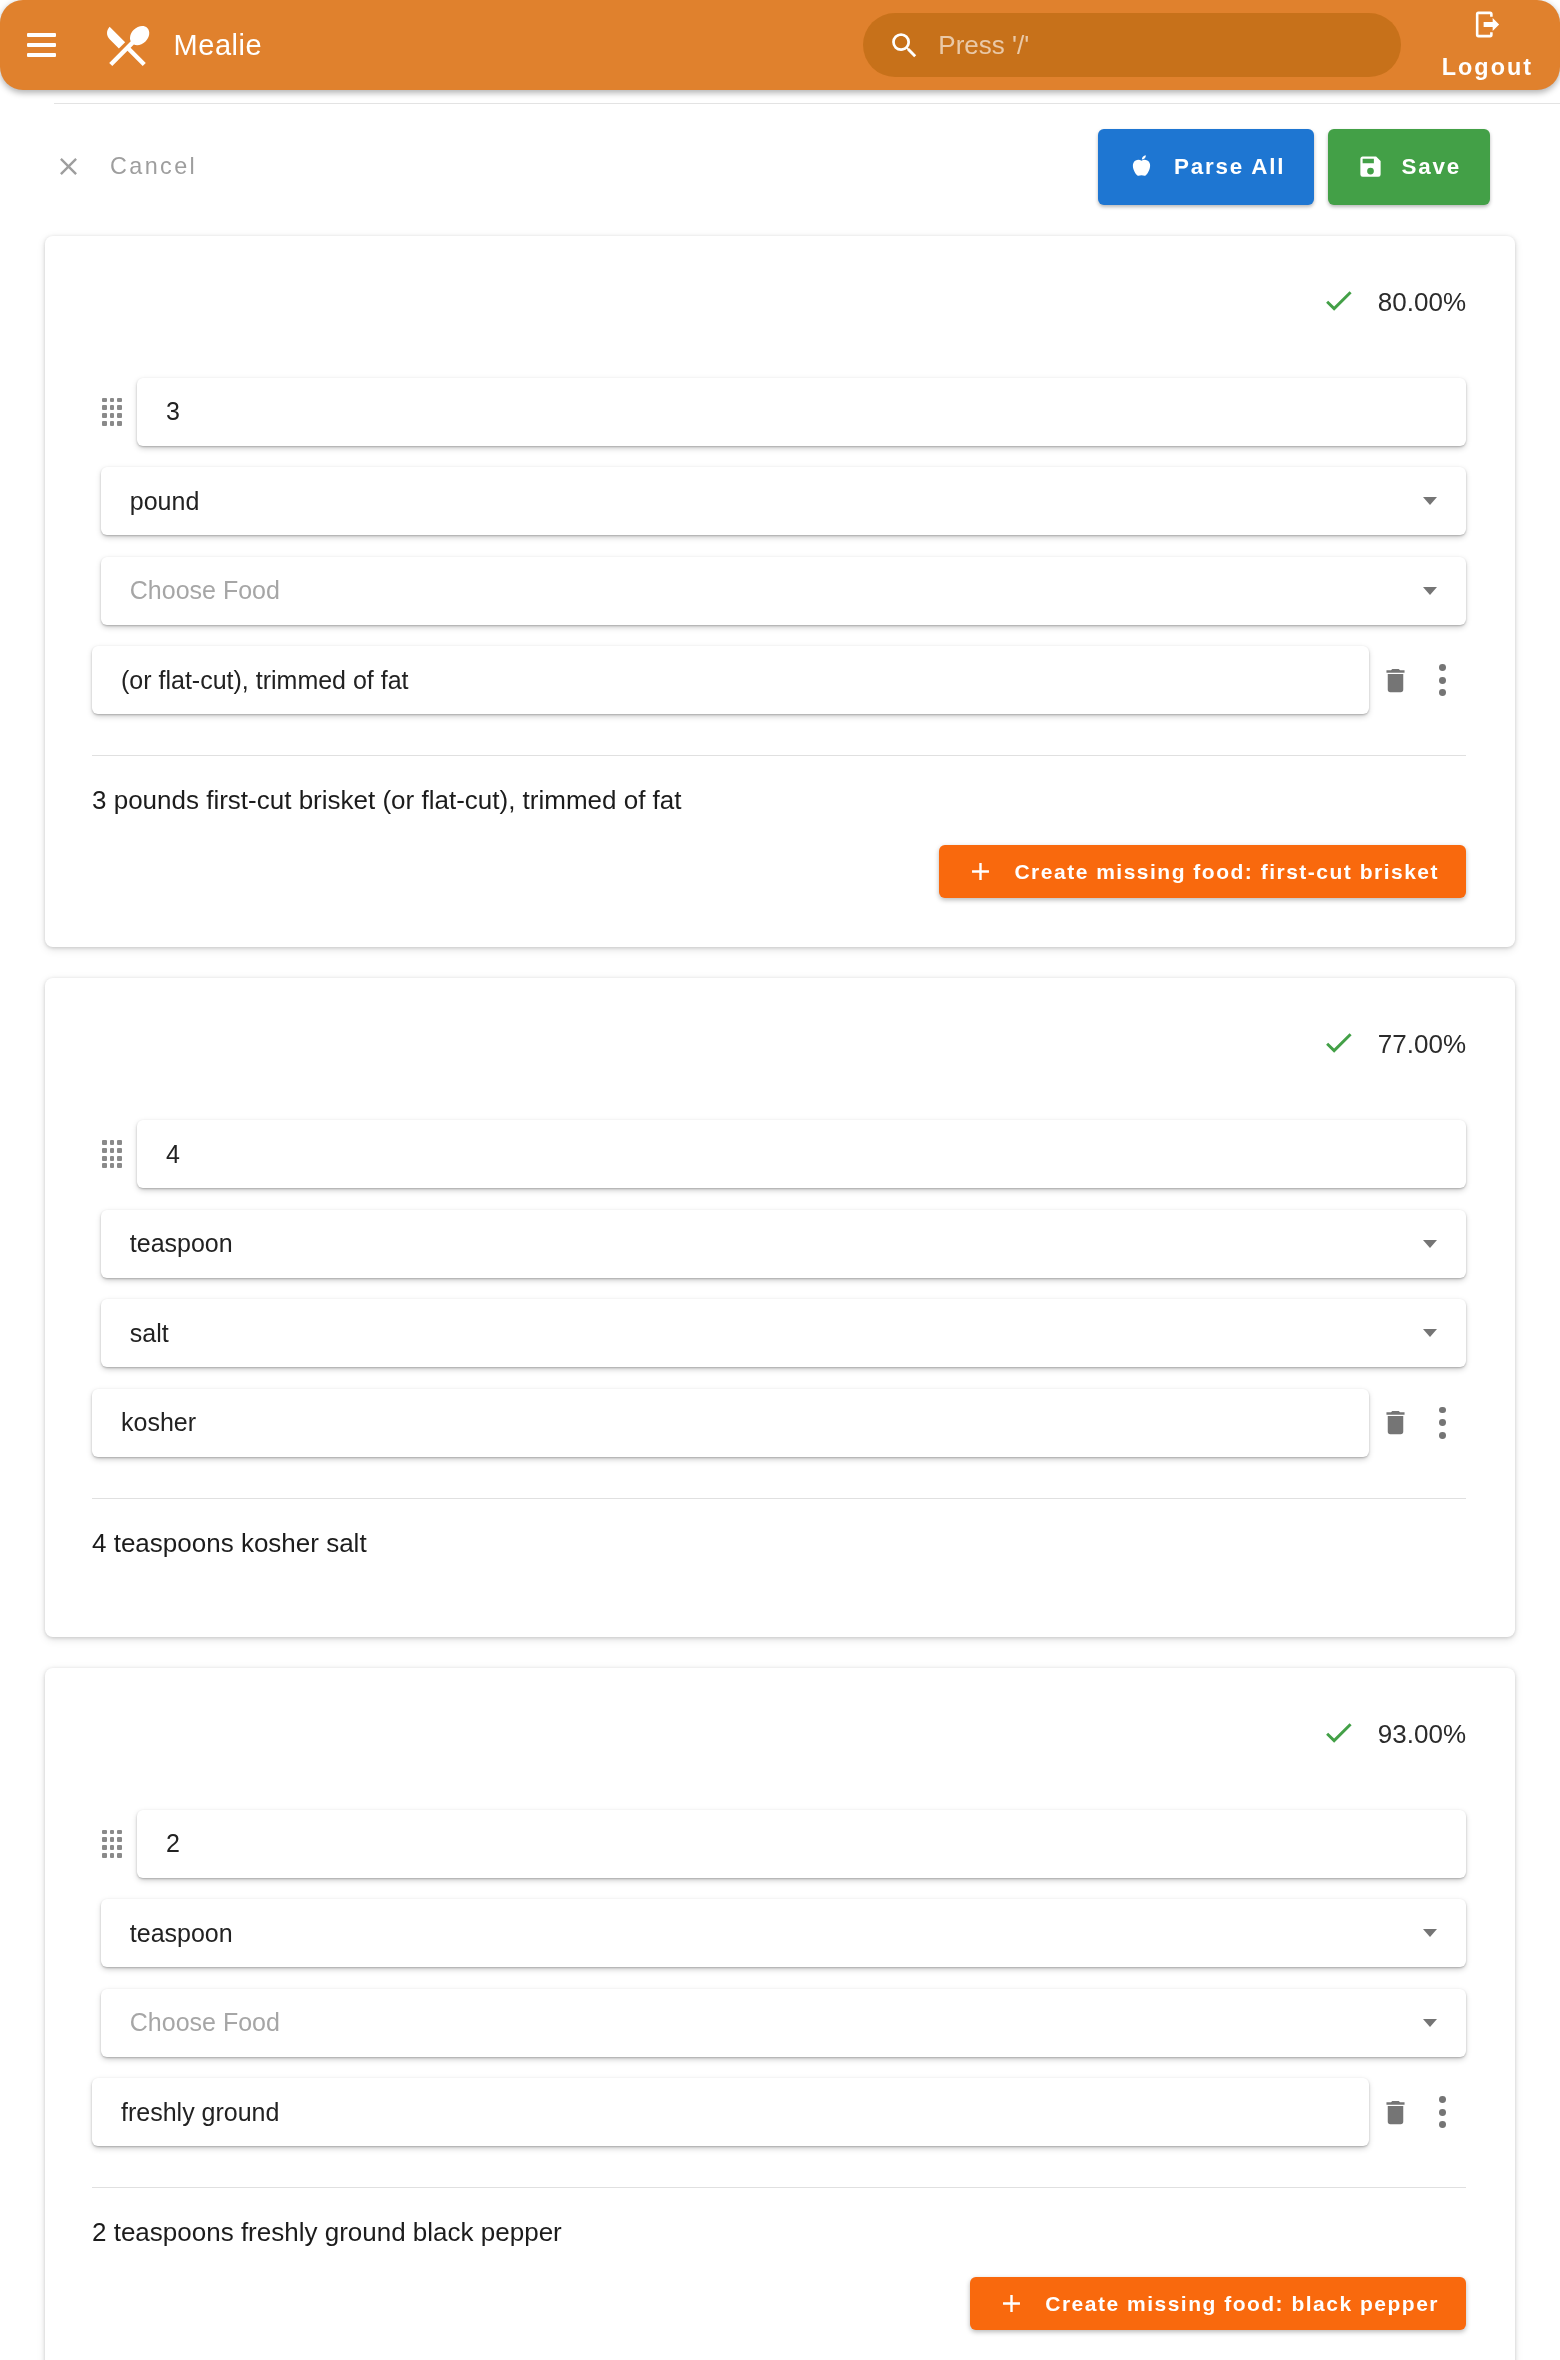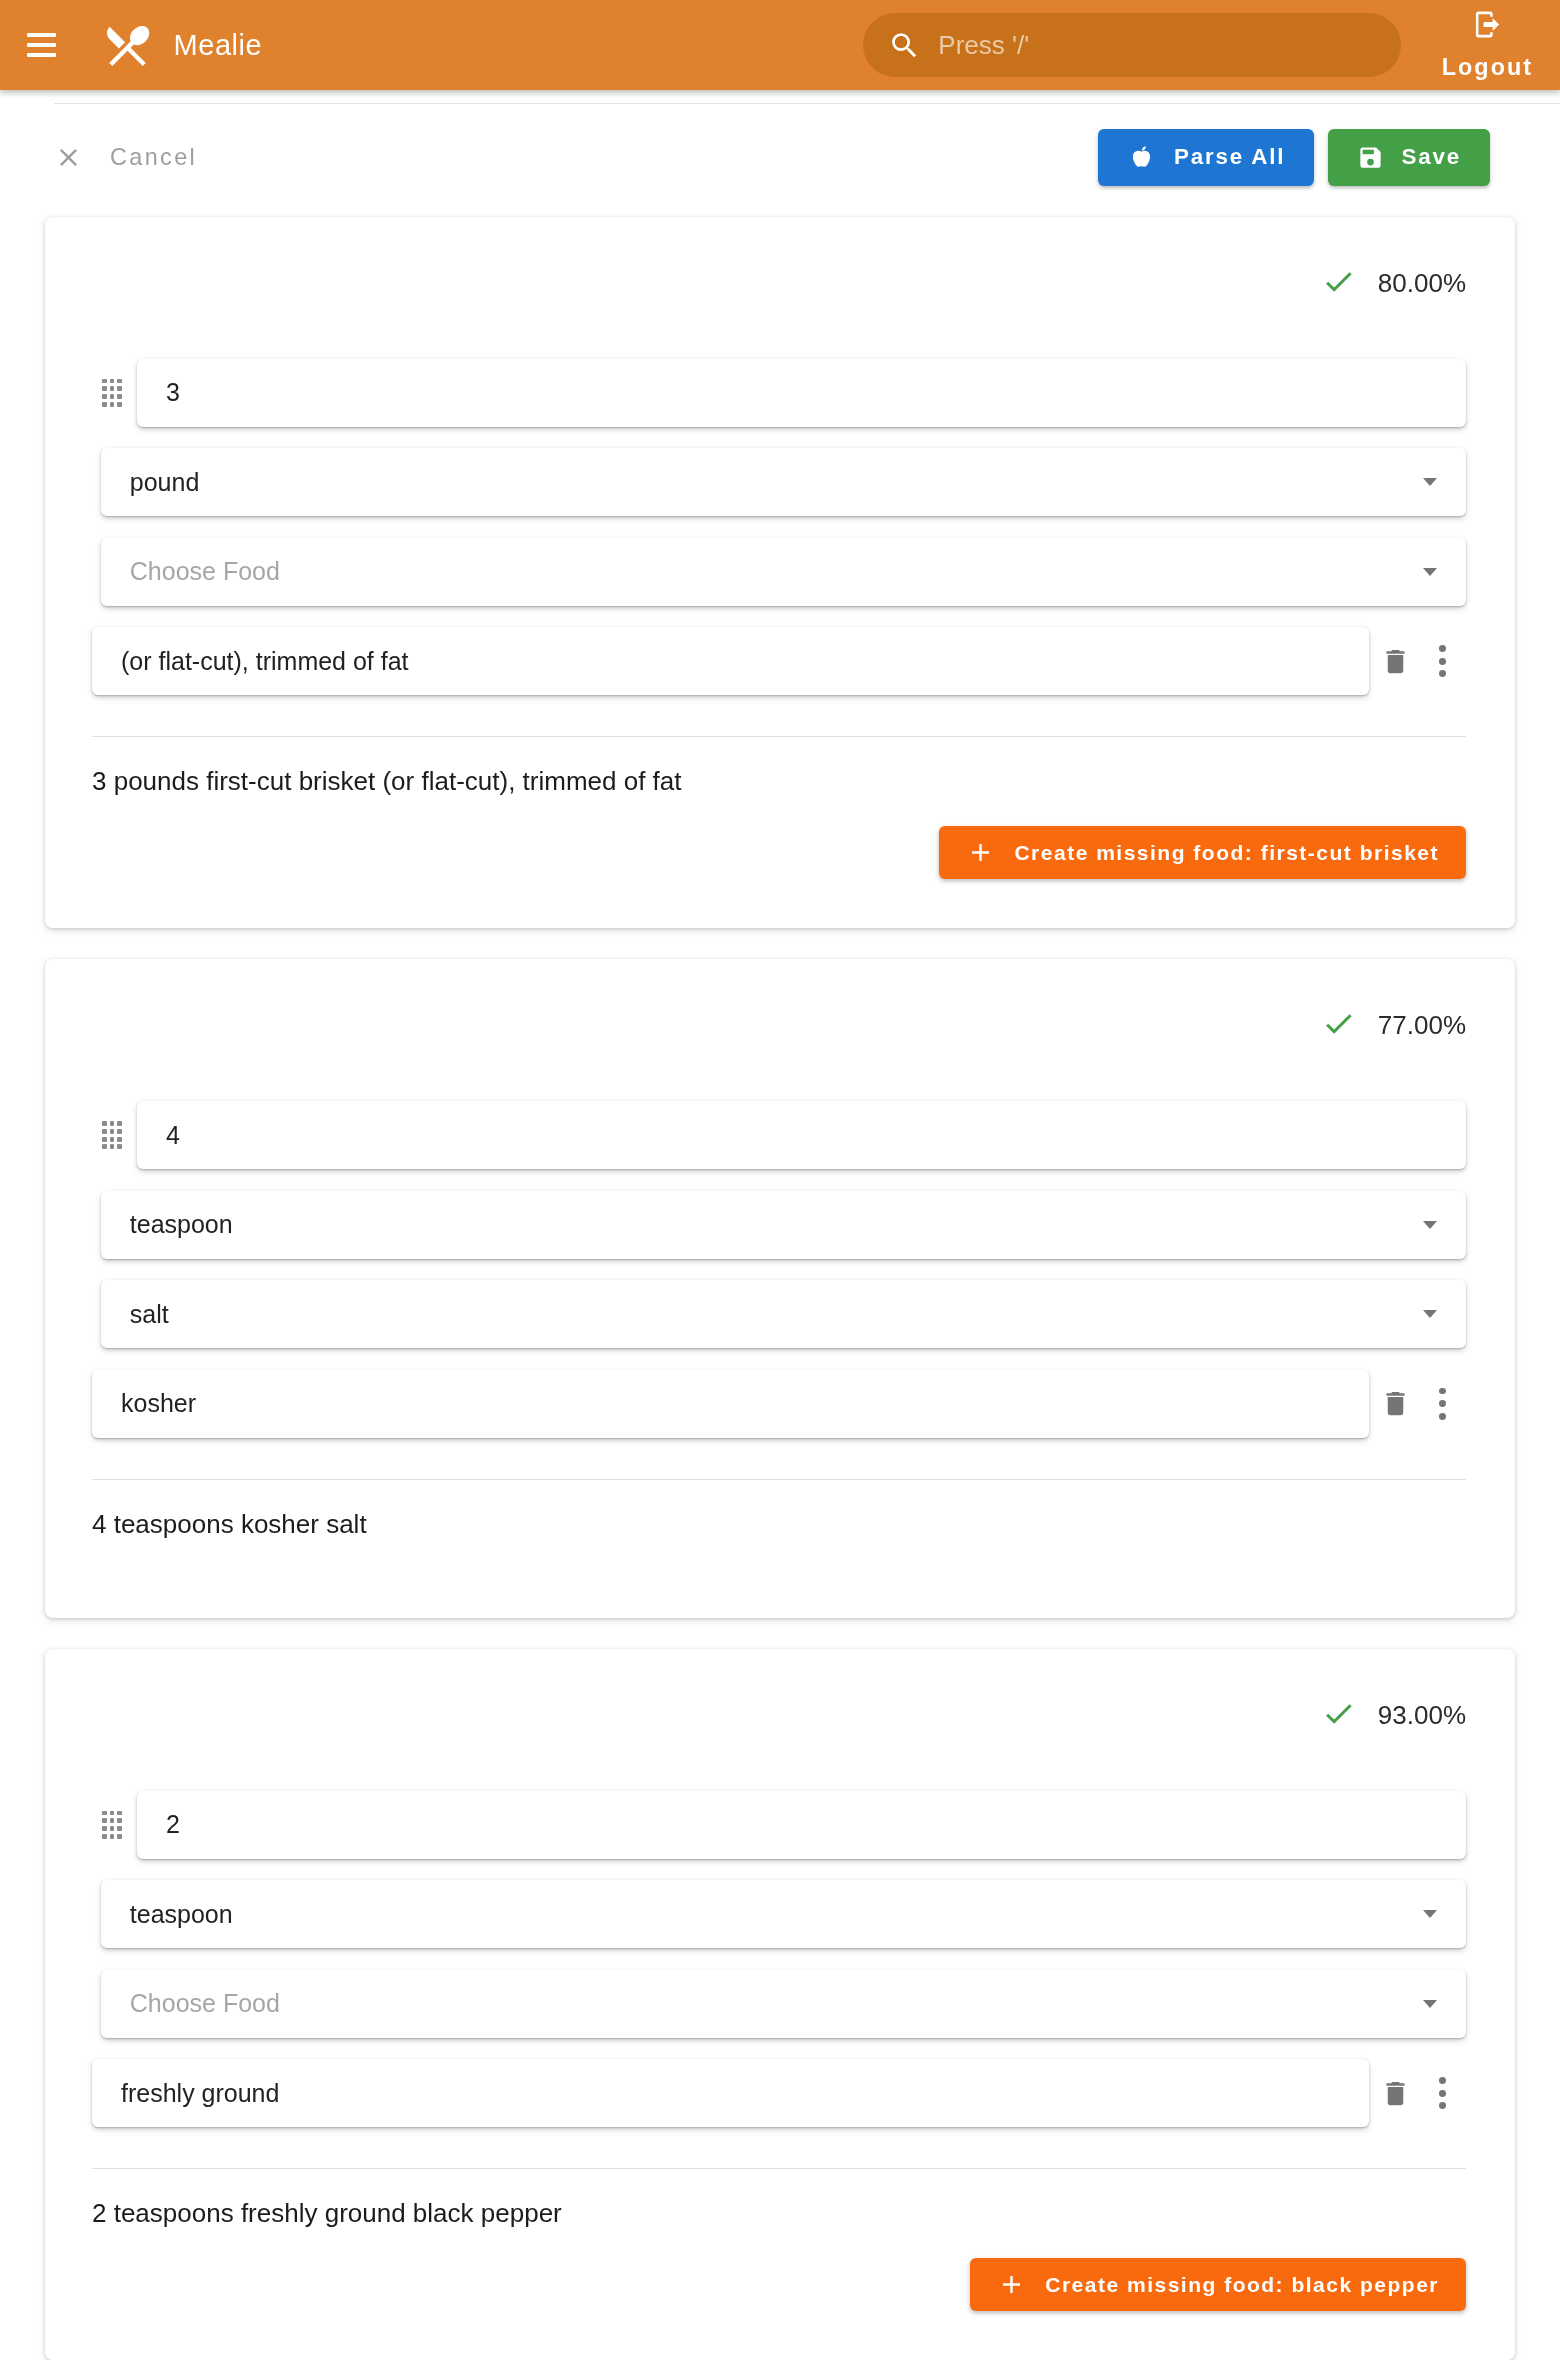--- a/index.html
+++ b/index.html
@@ -4,42 +4,42 @@
 <style>
   * { margin:0; padding:0; box-sizing:border-box; }
   html,body { width:1560px; }
   body {
     height:2360px; overflow:hidden; background:#ffffff;
     font-family:"Liberation Sans","DejaVu Sans",sans-serif; color:#1c1c1c;
   }
   
   .app-bar {
     height:90px; background:#E0812D; display:flex; align-items:center;
-    padding:0 27px; box-shadow:0 2.9px 6.8px rgba(0,0,0,.30); position:relative; z-index:5;
+    padding:0 27px; box-shadow:0 2.9px 6.8px rgba(0,0,0,.30); position:relative; z-index:5;border-radius:23px;
   }
   .hamburger { width:43px; height:43px; display:flex; flex-direction:column;
     justify-content:center; gap:5.9px; cursor:pointer; }
   .hamburger span { display:block; width:29px; height:3.9px; background:#fff; border-radius:1px; }
   .logo { width:57px; height:57px; margin-left:29px; display:flex; align-items:center; justify-content:center; }
   .app-title { color:#fff; font-size:29px; font-weight:400; margin-left:17.6px; letter-spacing:0.5px; }
   .search-pill {
     margin-left:auto; width:538px; height:64px; border-radius:32px; background:#C7711A;
     display:flex; align-items:center; padding:8px 25px; gap:17.6px; cursor:text;
   }
   .search-pill .ph { color:rgba(255,255,255,.62); font-size:26px; }
   .logout { display:flex; align-items:center; gap:13.7px; margin-left:41px; cursor:pointer;flex-direction:column; }
   .logout .lbl { color:#fff; font-size:23.4px; font-weight:700; letter-spacing:2px; }
   
   .top-divider { border-top:1px solid #E3E3E3; margin:12.7px 0 0 54px; }
   .toolbar { display:flex; align-items:center; padding:25px 70px 0 54px; }
   .cancel { display:flex; align-items:center; gap:27px; cursor:pointer; }
   .cancel .lbl { color:#9E9E9E; font-size:23.4px; font-weight:500; letter-spacing:2.4px; }
   .spacer { flex:1; }
   .btn {
-    height:57px; border:none; border-radius:5.9px; display:flex; align-items:center;
+    height:76px; border:none; border-radius:5.9px; display:flex; align-items:center;
     gap:17.6px; padding:0 29px; color:#fff; font-family:inherit;
     font-size:22.4px; font-weight:700; letter-spacing:1.8px; cursor:pointer;
     box-shadow:0 2px 3.9px rgba(0,0,0,.28);
   }
   .btn-parse { background:#1E76D2; }
   .btn-save  { background:#43A047; margin-left:13.7px; }
   
   .cards { padding:0 45px; }
   .card {
     background:#fff; border-radius:7.8px; margin-top:31px;

